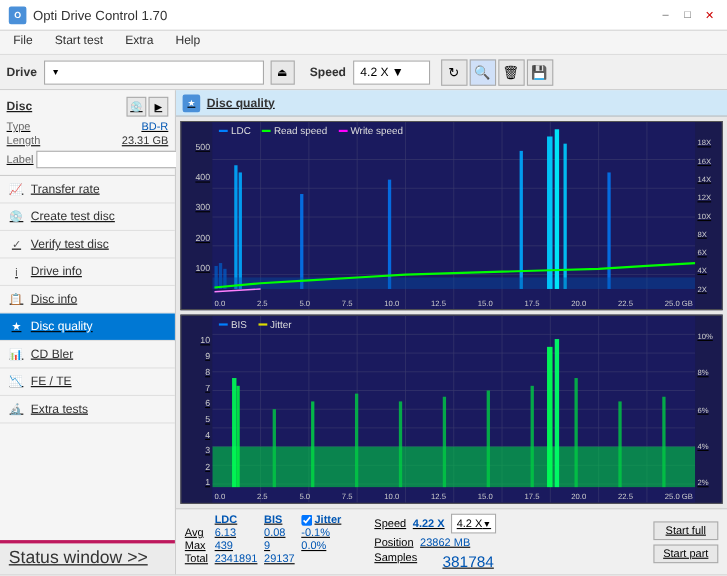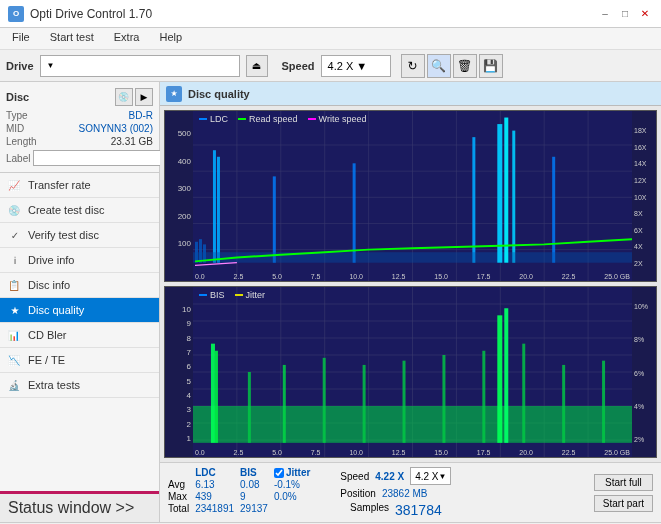--- a/index.html
+++ b/index.html
@@ -24,21 +24,21 @@
     .drive-select { display: flex; align-items: center; gap: 3px; background: white; border: 1px solid #aaa; padding: 2px 6px; min-width: 200px; font-size: 11px; cursor: pointer; height: 22px; }
     .drive-select-arrow { font-size: 8px; }
     .drive-btn { background: #e8e8e8; border: 1px solid #aaa; width: 22px; height: 22px; display: flex; align-items: center; justify-content: center; cursor: pointer; font-size: 10px; }
     .speed-label { font-size: 11px; font-weight: bold; color: #333; margin-left: 8px; }
     .speed-select { display: flex; align-items: center; gap: 3px; background: white; border: 1px solid #aaa; padding: 2px 6px; min-width: 70px; font-size: 11px; cursor: pointer; height: 22px; }
     .toolbar-icons { display: flex; gap: 2px; margin-left: 4px; }
     .toolbar-icon-btn { width: 24px; height: 24px; background: #e8e8e8; border: 1px solid #aaa; display: flex; align-items: center; justify-content: center; cursor: pointer; font-size: 12px; }
     .save-btn { background: #e8e8e8; border: 1px solid #aaa; width: 24px; height: 24px; display: flex; align-items: center; justify-content: center; cursor: pointer; }
 
     
-    .main { display: flex; height: 440px; }
+    .main { display: flex; height: 440px; text-decoration: underline; }
 
     
     .sidebar { width: 160px; background: #f5f5f5; border-right: 1px solid #ccc; display: flex; flex-direction: column; flex-shrink: 0; }
     .disc-section { padding: 6px; border-bottom: 1px solid #ccc; }
     .disc-header { display: flex; align-items: center; justify-content: space-between; margin-bottom: 4px; }
     .disc-label { font-size: 11px; font-weight: bold; color: #333; }
     .disc-icon { display: flex; gap: 2px; }
     .disc-icon-btn { width: 18px; height: 18px; background: #e8e8e8; border: 1px solid #aaa; display: flex; align-items: center; justify-content: center; font-size: 9px; cursor: pointer; }
     .disc-row { display: flex; justify-content: space-between; align-items: center; margin-bottom: 2px; }
     .disc-key { font-size: 10px; color: #666; }
@@ -136,24 +136,20 @@
       <div class="disc-header">
         <span class="disc-label">Disc</span>
         <div class="disc-icon">
           <div class="disc-icon-btn">💿</div>
           <div class="disc-icon-btn">▶</div>
         </div>
       </div>
       <div class="disc-row">
         <span class="disc-key">Type</span>
         <span class="disc-val">BD-R</span>
-      </div>
-      <div class="disc-row">
-        <span class="disc-key">MID</span>
-        <span class="disc-val">SONYNN3 (002)</span>
       </div>
       <div class="disc-row">
         <span class="disc-key">Length</span>
         <span class="disc-val-black">23.31 GB</span>
       </div>
       <div class="label-row">
         <span class="disc-key">Label</span>
         <input class="label-input" type="text" style="">
         <div class="label-btn">🔍</div>
       </div>
@@ -432,21 +428,21 @@
           <span style="font-size:10px;color:#0056b3;font-weight:bold;">4.22 X</span>
           <div style="display:flex;align-items:center;background:white;border:1px solid #aaa;padding:1px 4px;font-size:10px;cursor:pointer;height:18px;">
             <span>4.2 X</span>
             <span style="font-size:8px;">▼</span>
           </div>
         </div>
         <div style="display:flex;gap:6px;">
           <span style="font-size:10px;">Position</span>
           <span style="font-size:10px;color:#0056b3;">23862 MB</span>
         </div>
-        <div style="display:flex;gap:6px;justify-content:center;">
+        <div style="display:flex;gap:23px;">
           <span style="font-size:10px;">Samples</span>
           <span style="font-size:14px;color:#0056b3;">381784</span>
         </div>
       </div>
       <div style="margin-left:auto;display:flex;flex-direction:column;gap:4px;justify-content:center;">
         <button class="stat-btn">Start full</button>
         <button class="stat-btn">Start part</button>
       </div>
     </div>
   </div>

